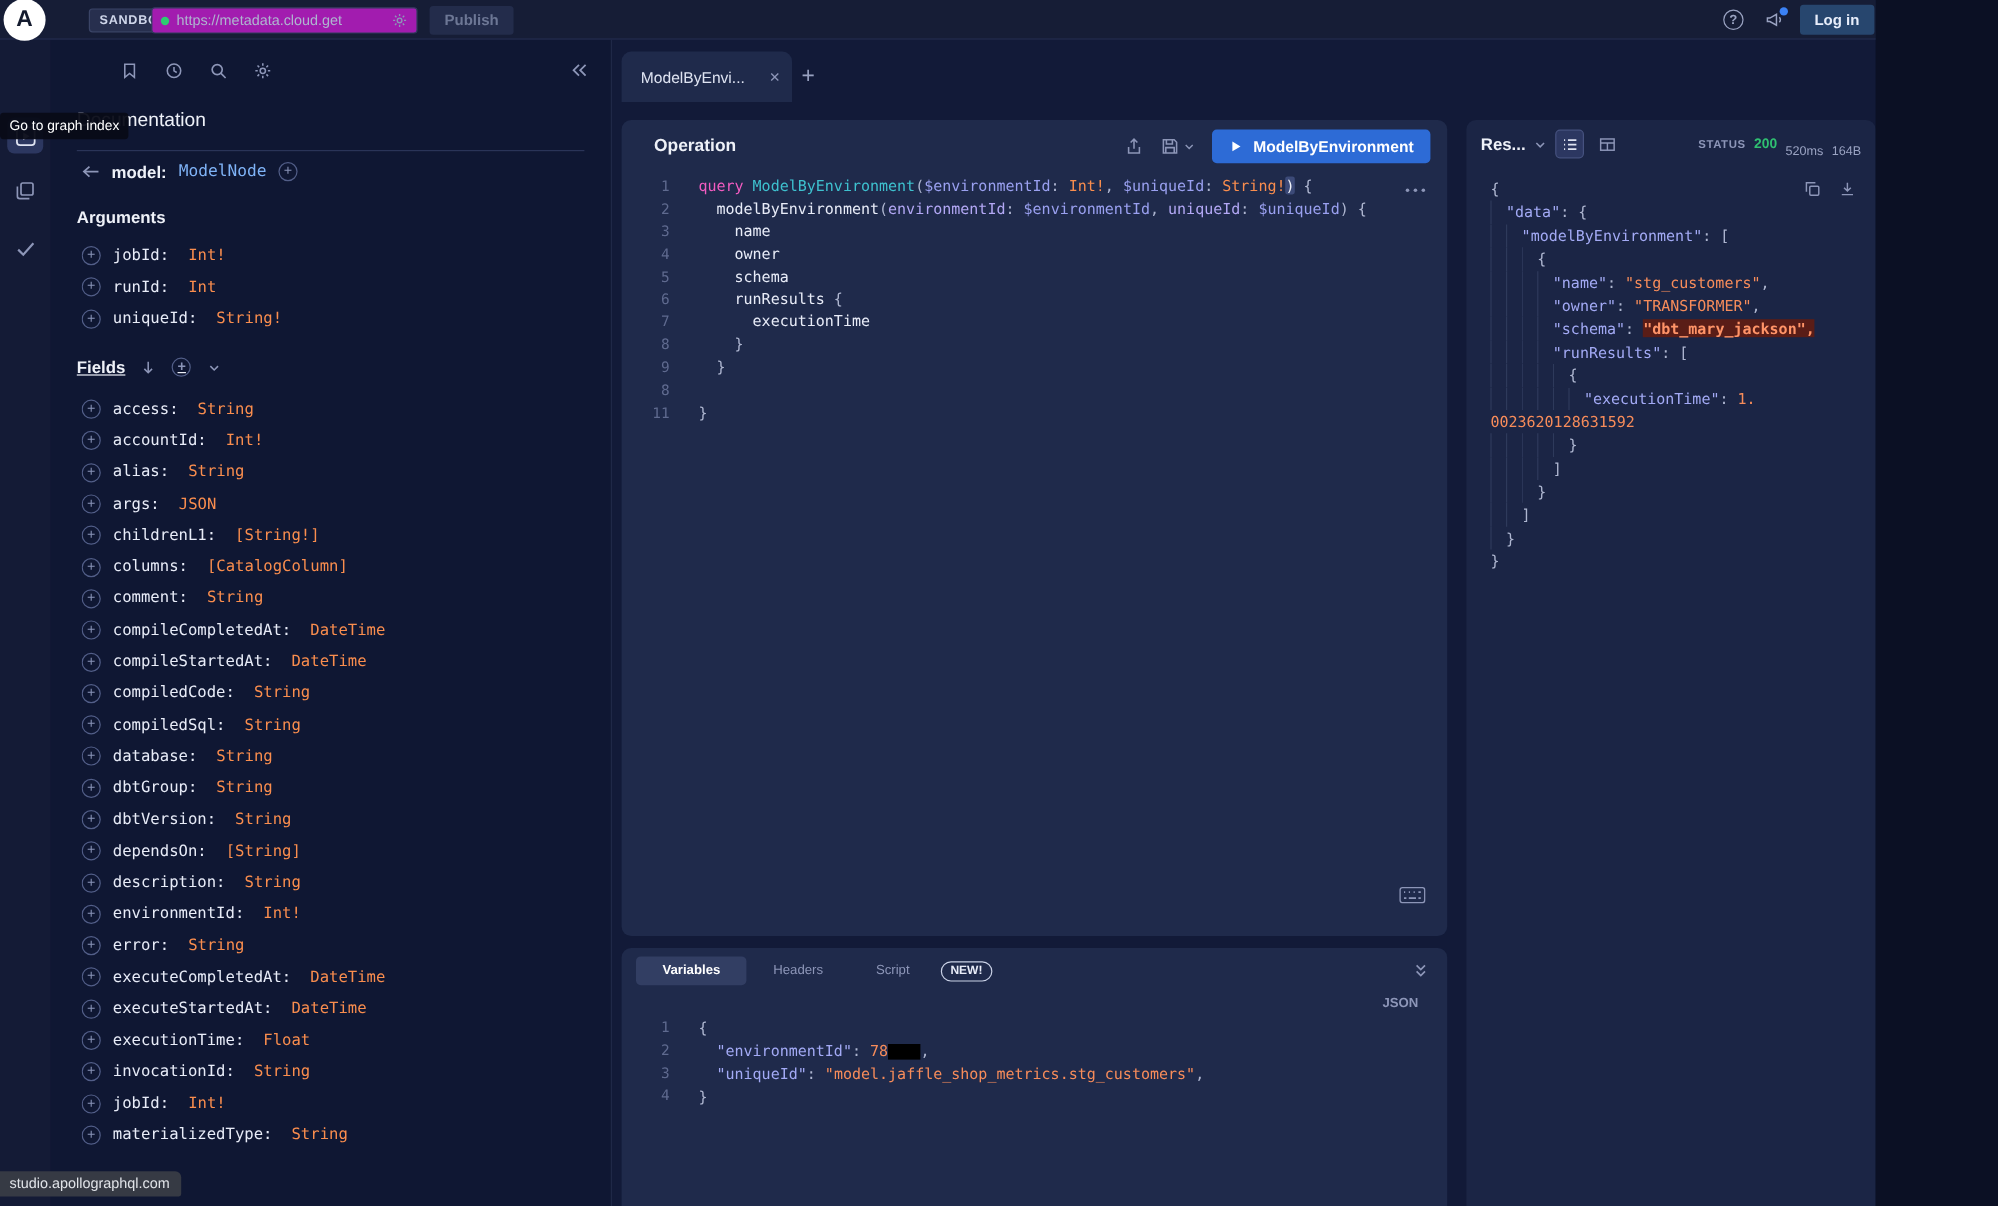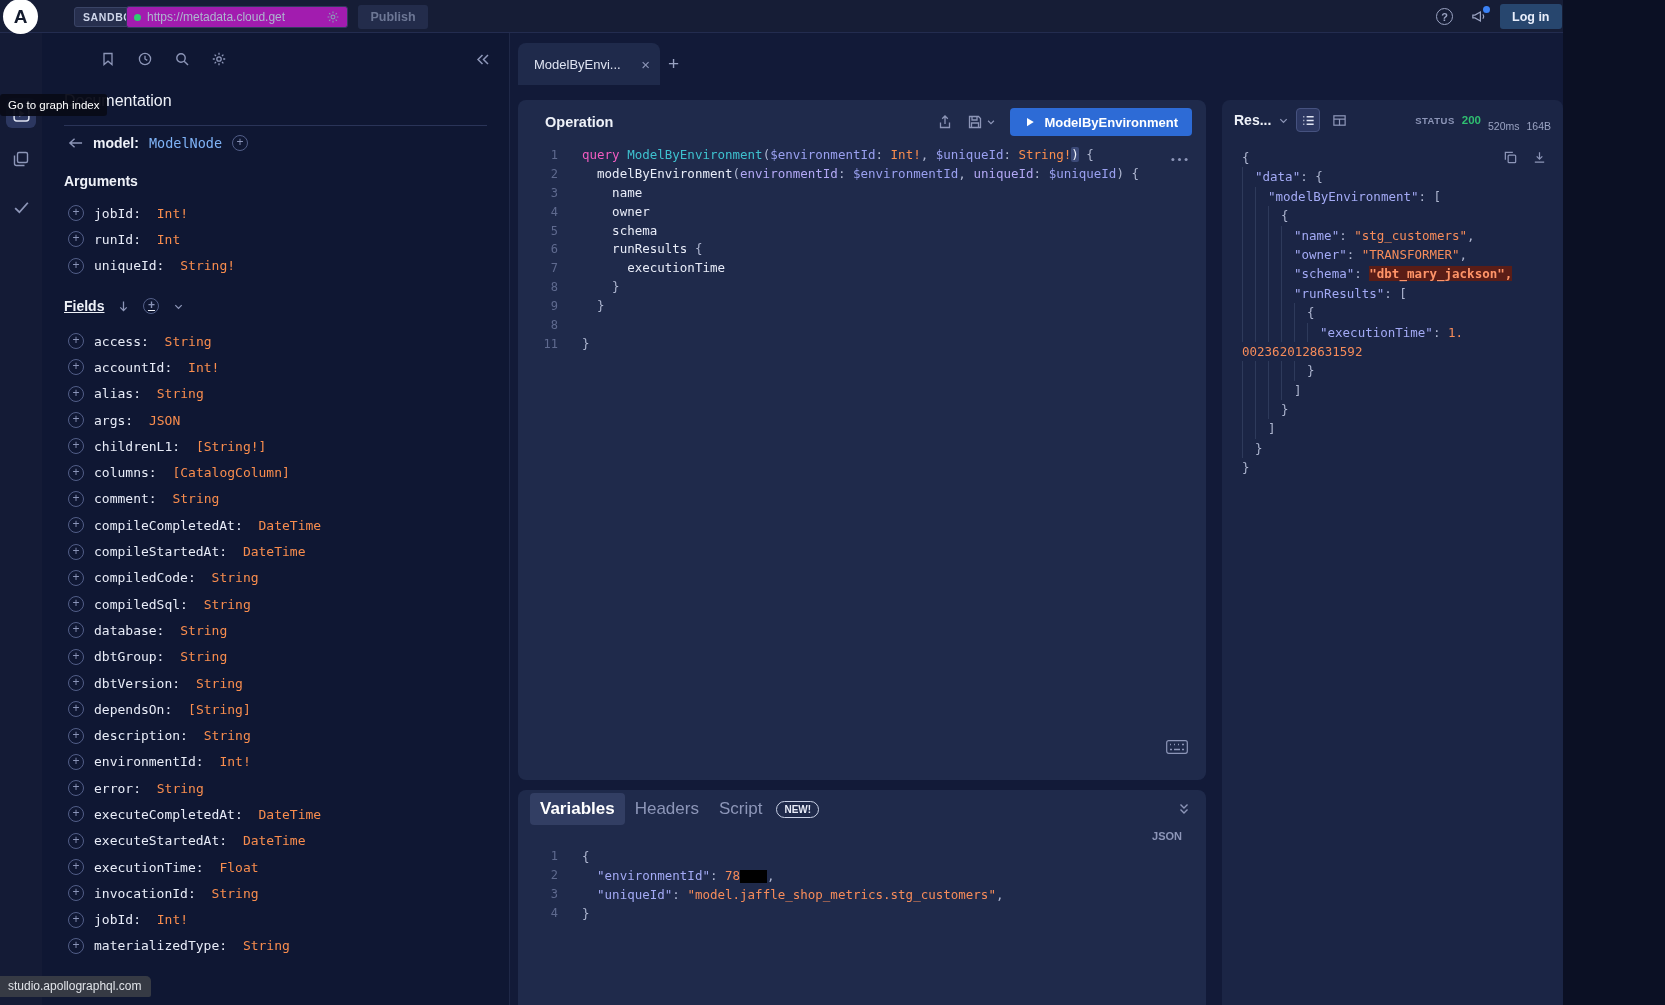--- a/index.html
+++ b/index.html
@@ -63,21 +63,21 @@
   .op-head { display:flex; align-items:center; height:44px; padding:0 14px 0 27px; }
   .op-title { font-size:14.5px; font-weight:bold; color:#eef1f8; }
   .op-actions { margin-left:auto; display:flex; align-items:center; gap:14px; color:#8d96b8; }
   .savewrap { display:flex; align-items:center; gap:3px; }
   .run-btn { display:flex; align-items:center; gap:8px; height:28px; padding:0 14px; background:#2d6bd6; border-radius:4px; color:#ffffff; font-size:13px; font-weight:bold; }
   .meatball { position:absolute; top:48px; right:18px; color:#8d96b8; }
   .kbd-icon { position:absolute; bottom:22px; right:18px; color:#8d96b8; }
 
   .vars-panel { position:absolute; left:518px; top:790px; width:688px; height:215px; background:#1f2a4b; border-radius:8px 8px 0 0; }
   .vars-head { display:flex; align-items:center; height:38px; padding:0 16px 0 12px; }
-  .vtab { font-size:17px; color:#8d96b8; padding:6px 10px; border-radius:4px; }
+  .vtab { font-size:11px; color:#8d96b8; padding:6px 22px; border-radius:4px; }
   .vtab.active { background:#323e63; color:#ffffff; font-weight:600; }
   .new-badge { margin-left:4px; border:1px solid #c9d1e6; border-radius:9px; padding:2px 7px; font-size:10px; font-weight:bold; color:#e8ecf8; }
   .vars-collapse { margin-left:auto; color:#8d96b8; display:flex; }
   .json-label { position:absolute; right:24px; top:40px; font-size:11px; color:#8d96b8; font-weight:600; }
 
   .rsp-panel { position:absolute; left:1222px; top:100px; width:341px; height:905px; background:#1b2545; border-radius:8px 8px 0 0; }
   .rsp-head { display:flex; align-items:center; gap:7px; height:40px; padding:0 12px; }
   .rsp-title { font-size:14px; font-weight:bold; color:#eef1f8; }
   .rsp-chev { color:#8d96b8; display:flex; }
   .iconbtn { width:24px; height:24px; display:flex; align-items:center; justify-content:center; color:#8d96b8; border-radius:4px; }

